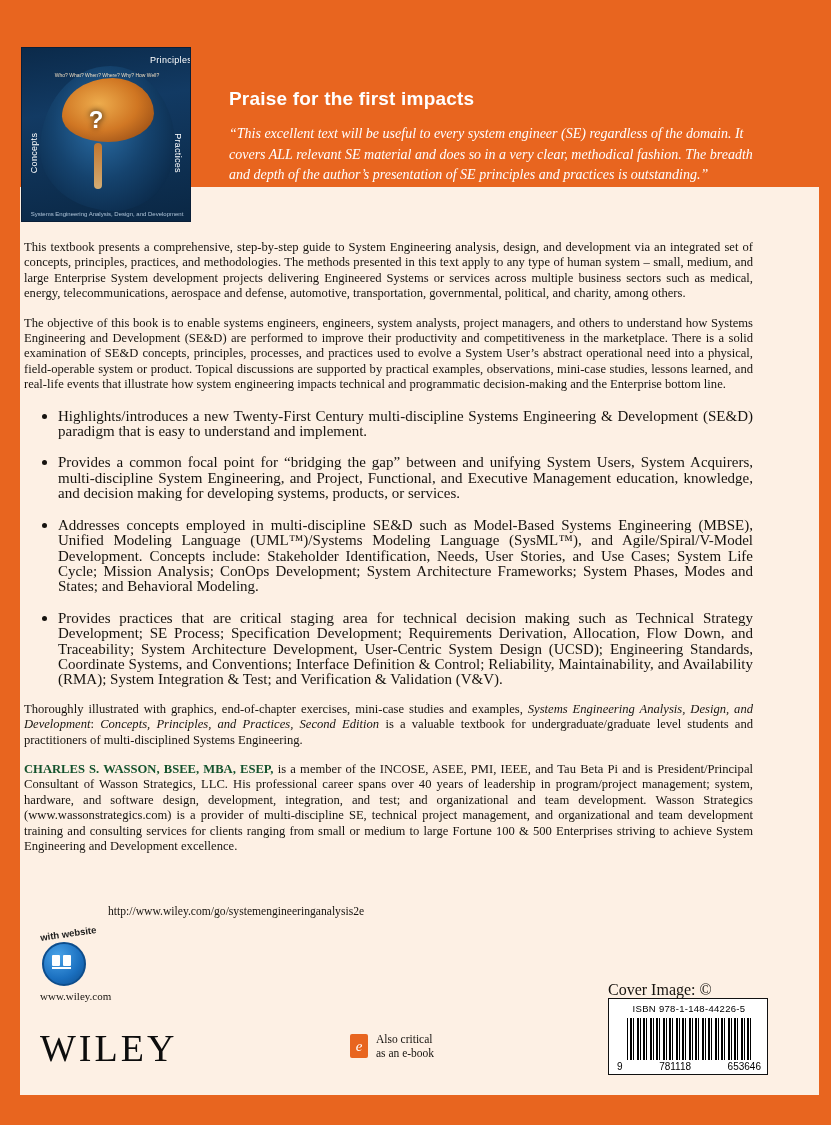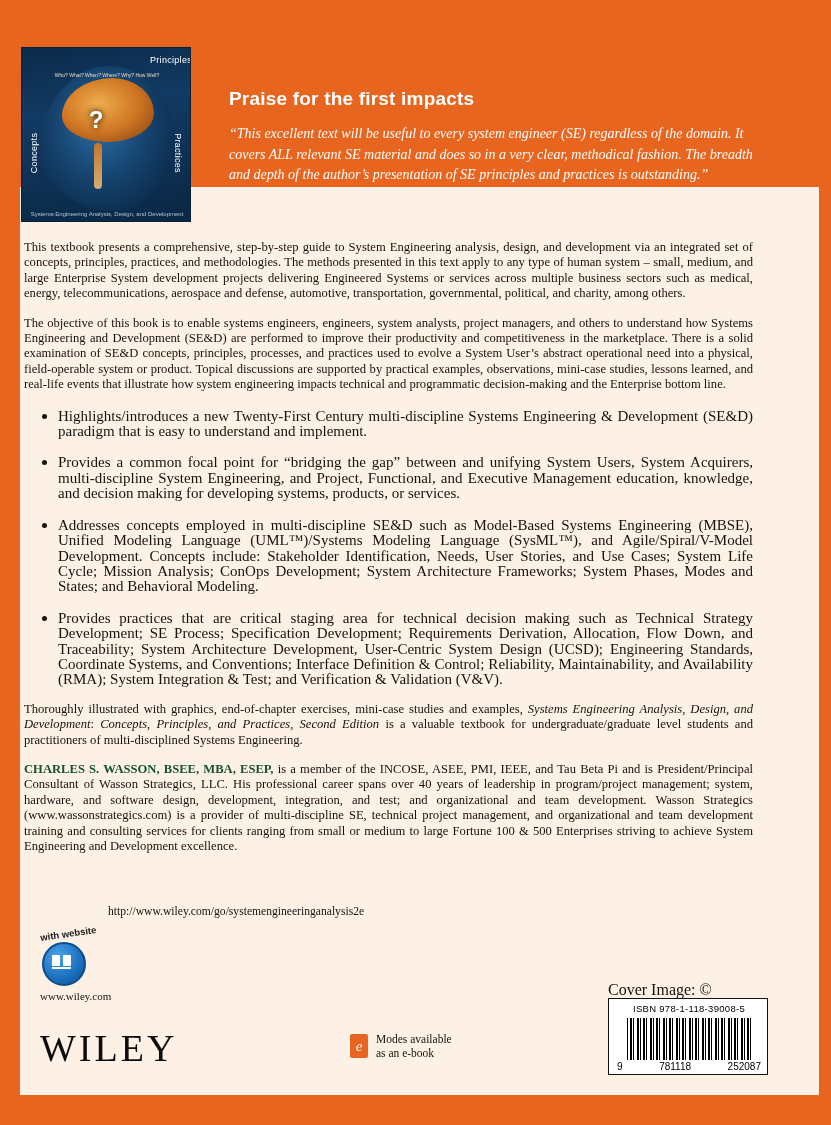--- a/index.html
+++ b/index.html
@@ -396,29 +396,29 @@
     </div>
   </div>
   <div class="url-site">http://www.wiley.com/go/systemengineeringanalysis2e</div>
 
   <div class="wiley-url">www.wiley.com</div>
   <div class="wiley-logo">WILEY</div>
 
   <div class="ebook">
     <div class="eicon">e</div>
     <div class="etext">
-      <div>Modes available</div>
+      <div>Also critical</div>
       <div>as an e-book</div>
     </div>
   </div>
 
   <div class="cover-credit">Cover Image: © cgtoolbox/iStock.com</div>
   <div class="isbn-box">
-    <div class="isbn-text">ISBN 978-1-118-39008-5</div>
+    <div class="isbn-text">ISBN 978-1-148-44226-5</div>
     <div class="barcode"></div>
     <div class="barcode-digits">
       <span>9</span>
       <span>781118</span>
-      <span>252087</span>
+      <span>653646</span>
     </div>
   </div>
 
 </div>
 
 </body></html>

